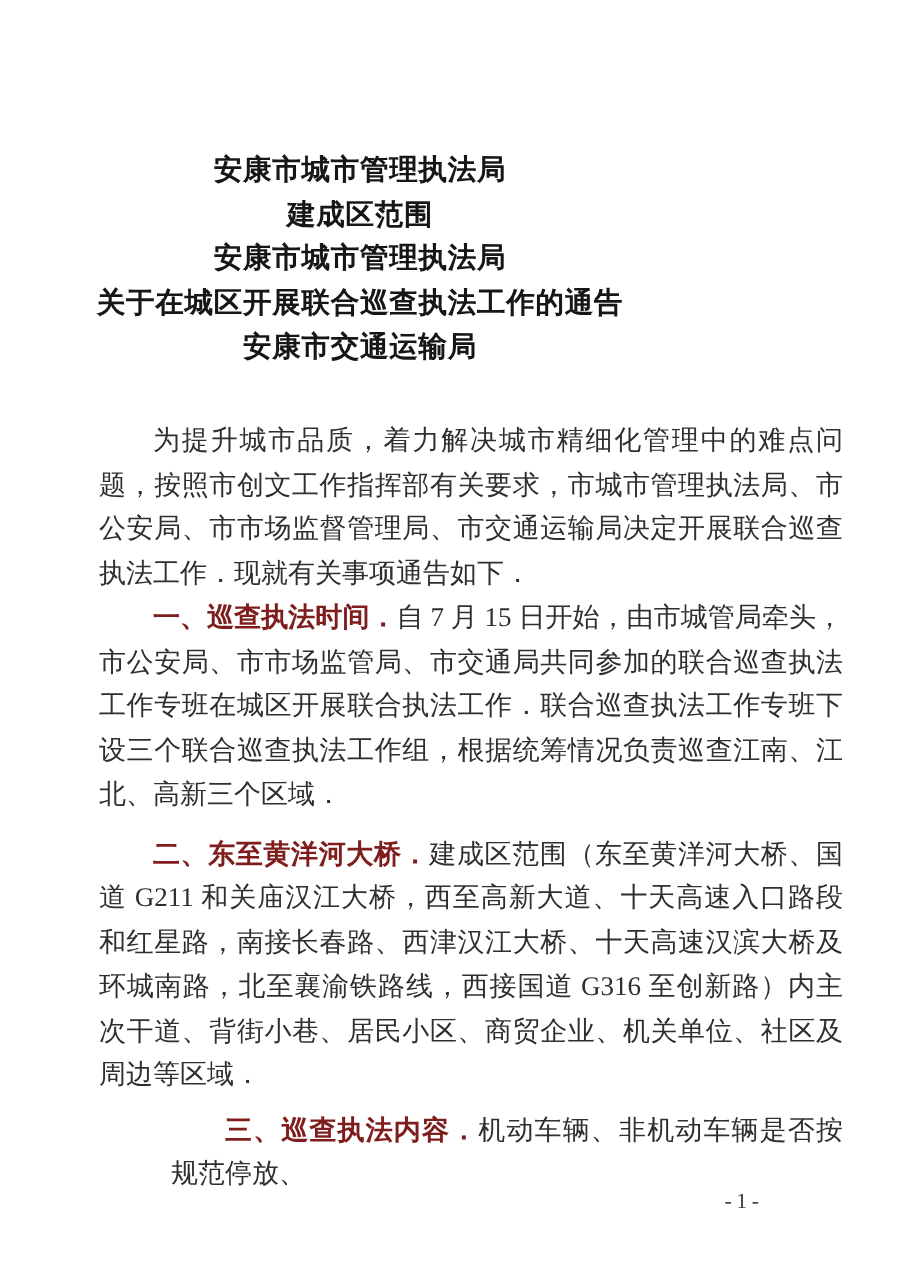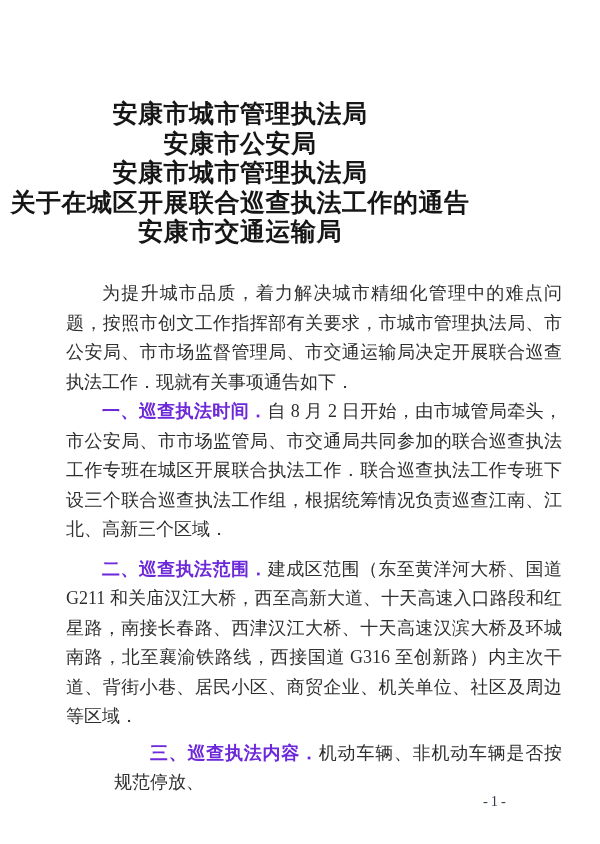--- a/index.html
+++ b/index.html
@@ -16,21 +16,21 @@
     background: #ffffff;
   }
   .doc-header {
     position: absolute;
     top: 99px; left: 0;
     width: 480px;
     text-align: center;
     font-family: "Liberation Sans", "DejaVu Sans", sans-serif;
     font-weight: bold;
     color: #161616;
-    font-size: 25px;
+    font-size: 19px;
     line-height: 29.5px;
     letter-spacing: 0.5px;
   }
   .doc-body {
     position: absolute;
     top: 279px; left: 66px;
     width: 496px;
     font-size: 18px;
     line-height: 29.5px;
     color: #2f2f2f;
@@ -38,51 +38,51 @@
   }
   .doc-body p {
     margin: 0;
     text-indent: 2em;
   }
   .doc-body p.sec-2 { margin-top: 0px; }
   .doc-body p.sec-3 { margin-top: 10px; }
   .doc-body p.sec-4 { margin-top: 7px; margin-left: 48px; }
   .doc-body b {
     font-weight: bold;
-    color: #6d28d9;
+    color: #7f1d1d;
     font-family: "Liberation Sans", "DejaVu Sans", sans-serif;
   }
   .page-number {
     position: absolute;
     top: 793px; left: 446px;
     width: 100px;
     text-align: center;
     font-size: 14.5px;
     letter-spacing: 3px;
     color: #333948;
   }
 </style>
 </head>
 <body>
 
 <div class="page">
 
   <header class="doc-header">
     <div class="title-line">安康市城市管理执法局</div>
-    <div class="title-line">安康市公安局</div>
+    <div class="title-line">建成区范围</div>
     <div class="title-line">安康市城市管理执法局</div>
     <div class="title-line">关于在城区开展联合巡查执法工作的通告</div>
     <div class="title-line">安康市交通运输局</div>
   </header>
 
   <main class="doc-body">
     <p class="sec-1"><span>为提升城市品质，着力解决城市精细化管理中的难点问题，按照市创文工作指挥部有关要求，市城市管理执法局、市公安局、市市场监督管理局、市交通运输局决定开展联合巡查执法工作．现就有关事项通告如下．</span></p>
 
-    <p class="sec-2"><b>一、巡查执法时间．</b><span>自 8 月 2 日开始，由市城管局牵头，市公安局、市市场监管局、市交通局共同参加的联合巡查执法工作专班在城区开展联合执法工作．联合巡查执法工作专班下设三个联合巡查执法工作组，根据统筹情况负责巡查江南、江北、高新三个区域．</span></p>
+    <p class="sec-2"><b>一、巡查执法时间．</b><span>自 7 月 15 日开始，由市城管局牵头，市公安局、市市场监管局、市交通局共同参加的联合巡查执法工作专班在城区开展联合执法工作．联合巡查执法工作专班下设三个联合巡查执法工作组，根据统筹情况负责巡查江南、江北、高新三个区域．</span></p>
 
-    <p class="sec-3"><b>二、巡查执法范围．</b><span>建成区范围（东至黄洋河大桥、国道 G211 和关庙汉江大桥，西至高新大道、十天高速入口路段和红星路，南接长春路、西津汉江大桥、十天高速汉滨大桥及环城南路，北至襄渝铁路线，西接国道 G316 至创新路）内主次干道、背街小巷、居民小区、商贸企业、机关单位、社区及周边等区域．</span></p>
+    <p class="sec-3"><b>二、东至黄洋河大桥．</b><span>建成区范围（东至黄洋河大桥、国道 G211 和关庙汉江大桥，西至高新大道、十天高速入口路段和红星路，南接长春路、西津汉江大桥、十天高速汉滨大桥及环城南路，北至襄渝铁路线，西接国道 G316 至创新路）内主次干道、背街小巷、居民小区、商贸企业、机关单位、社区及周边等区域．</span></p>
 
     <p class="sec-4"><b>三、巡查执法内容．</b><span>机动车辆、非机动车辆是否按规范停放、</span></p>
   </main>
 
   <div class="page-number">-1-</div>
 
 </div>
 
 </body></html>

